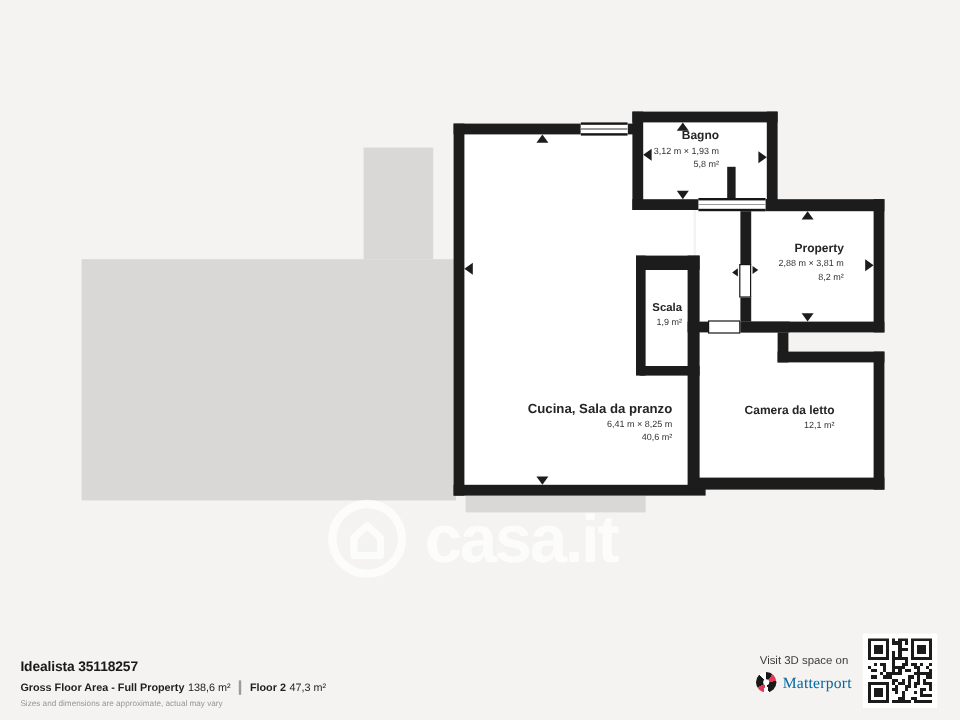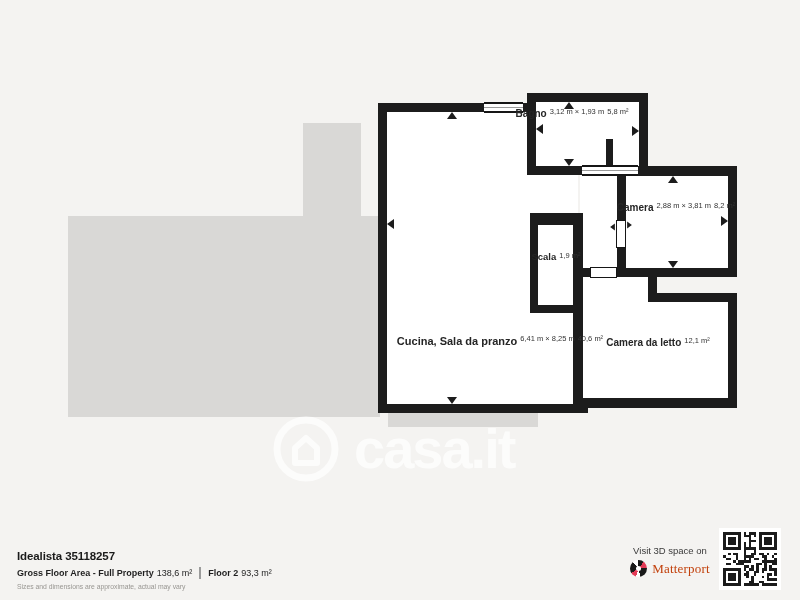--- a/index.html
+++ b/index.html
@@ -16,21 +16,21 @@
   .wall{position:absolute;background:#1c1c1c;}
   .window{position:absolute;background:#fff;border-top:2px solid #161616;border-bottom:2px solid #161616;box-sizing:border-box;
           background-image:linear-gradient(to bottom,transparent 42%,#9a9a9a 42%,#9a9a9a 58%,transparent 58%);}
   .door{position:absolute;background:#fff;border:1px solid #161616;box-sizing:border-box;}
   .tri-up{position:absolute;width:0;height:0;border-left:5px solid transparent;border-right:5px solid transparent;border-bottom:7px solid #1c1c1c;}
   .tri-down{position:absolute;width:0;height:0;border-left:5px solid transparent;border-right:5px solid transparent;border-top:7px solid #1c1c1c;}
   .tri-left{position:absolute;width:0;height:0;border-top:5px solid transparent;border-bottom:5px solid transparent;border-right:7px solid #1c1c1c;}
   .tri-right{position:absolute;width:0;height:0;border-top:5px solid transparent;border-bottom:5px solid transparent;border-left:7px solid #1c1c1c;}
   .tri-sm{transform:scale(.68);}
   
-  .rlabel{position:absolute;transform:translateX(-50%);text-align:right;color:#252525;white-space:nowrap;display:flex;gap:3px;}
+  .rlabel{position:absolute;transform:translateX(-50%);text-align:right;color:#252525;white-space:nowrap;display:flex;flex-direction:column;gap:3px;}
   .rname{font-weight:bold;font-size:10px;line-height:1.1;}
   .rname.big{font-size:11px;padding-left:44px;}
   .rname.small{font-size:9.5px;}
   .rdims{font-size:7.5px;line-height:1.05;color:#333;}
   .rarea{font-size:7.5px;line-height:1.05;color:#333;}
   
   .watermark{position:absolute;left:271px;top:413px;display:flex;align-items:center;gap:13px;color:rgba(255,255,255,0.72);}
   .wm-text{font-size:56px;font-weight:bold;letter-spacing:-2px;line-height:72px;}
   
   .report-bar{position:absolute;left:16px;top:528px;width:228px;height:17px;background:#121212;border-radius:2px;
@@ -43,21 +43,21 @@
   .metrics .val{font-weight:normal;margin-left:3px;}
   .vdiv{display:inline-block;width:2px;height:12px;background:#9b9b9b;margin:0 7px;}
   .disclaimer{position:absolute;left:17px;top:583px;font-size:6.8px;color:#989692;}
   
   .promo{position:absolute;left:612px;top:545px;width:116px;text-align:center;}
   .promo .visit{font-size:9.5px;color:#3a3a3a;}
   .promo .row{margin-top:4px;display:flex;align-items:center;justify-content:center;gap:5px;}
   .mp-logo{width:17px;height:17px;border-radius:50%;position:relative;overflow:hidden;
     background:conic-gradient(#191919 0 38deg,#e23a56 38deg 84deg,#191919 84deg 166deg,#ffffff 166deg 196deg,#e23a56 196deg 238deg,#191919 238deg 316deg,#ffffff 316deg 360deg);}
   .mp-logo:after{content:"";position:absolute;left:6px;top:6px;width:5px;height:5px;border-radius:50%;background:#fff;}
-  .mp-word{font-family:"Liberation Serif", serif;font-size:13px;color:#c2410c;letter-spacing:.2px;}
+  .mp-word{font-family:"Liberation Serif", serif;font-size:13px;color:#0369a1;letter-spacing:.2px;}
   .qr{position:absolute;left:719px;top:528px;width:62px;height:62px;background:#fff;display:flex;align-items:center;justify-content:center;}
 </style>
 </head>
 <body>
 
 <div class="stage">
 
   <div class="silhouette" style="left:68px;top:216px;width:312px;height:201px;"></div>
   <div class="silhouette" style="left:303px;top:123px;width:58px;height:93px;"></div>
   <div class="silhouette" style="left:388px;top:413px;width:150px;height:14px;"></div>
@@ -115,21 +115,21 @@
     <div class="tri-down" style="left:668px;top:261px;"></div>
     <div class="tri-left tri-sm" style="left:609px;top:222px;"></div>
     <div class="tri-right tri-sm" style="left:626px;top:220px;"></div>
 
     <div class="rlabel" style="left:572px;top:108px;">
       <div class="rname">Bagno</div>
       <div class="rdims">3,12 m × 1,93 m</div>
       <div class="rarea">5,8 m²</div>
     </div>
     <div class="rlabel" style="left:676px;top:202px;">
-      <div class="rname">Camera</div>
+      <div class="rname">Property</div>
       <div class="rdims">2,88 m × 3,81 m</div>
       <div class="rarea">8,2 m²</div>
     </div>
     <div class="rlabel" style="left:556px;top:252px;">
       <div class="rname small">Scala</div>
       <div class="rarea">1,9 m²</div>
     </div>
     <div class="rlabel" style="left:478px;top:335px;">
       <div class="rname big">Cucina, Sala da pranzo</div>
       <div class="rdims">6,41 m × 8,25 m</div>
@@ -148,21 +148,21 @@
     </svg>
     <div class="wm-text">casa.it</div>
   </div>
 
   <div class="listing">Idealista 35118257</div>
   <div class="metrics">
     <b>Gross Floor Area - Full Property</b>
     <span class="val">138,6 m²</span>
     <span class="vdiv"></span>
     <b>Floor 2</b>
-    <span class="val">93,3 m²</span>
+    <span class="val">47,3 m²</span>
   </div>
   <div class="disclaimer">Sizes and dimensions are approximate, actual may vary</div>
 
   <div class="promo">
     <div class="visit">Visit 3D space on</div>
     <div class="row">
       <span class="mp-logo"></span>
       <span class="mp-word">Matterport</span>
     </div>
   </div>

